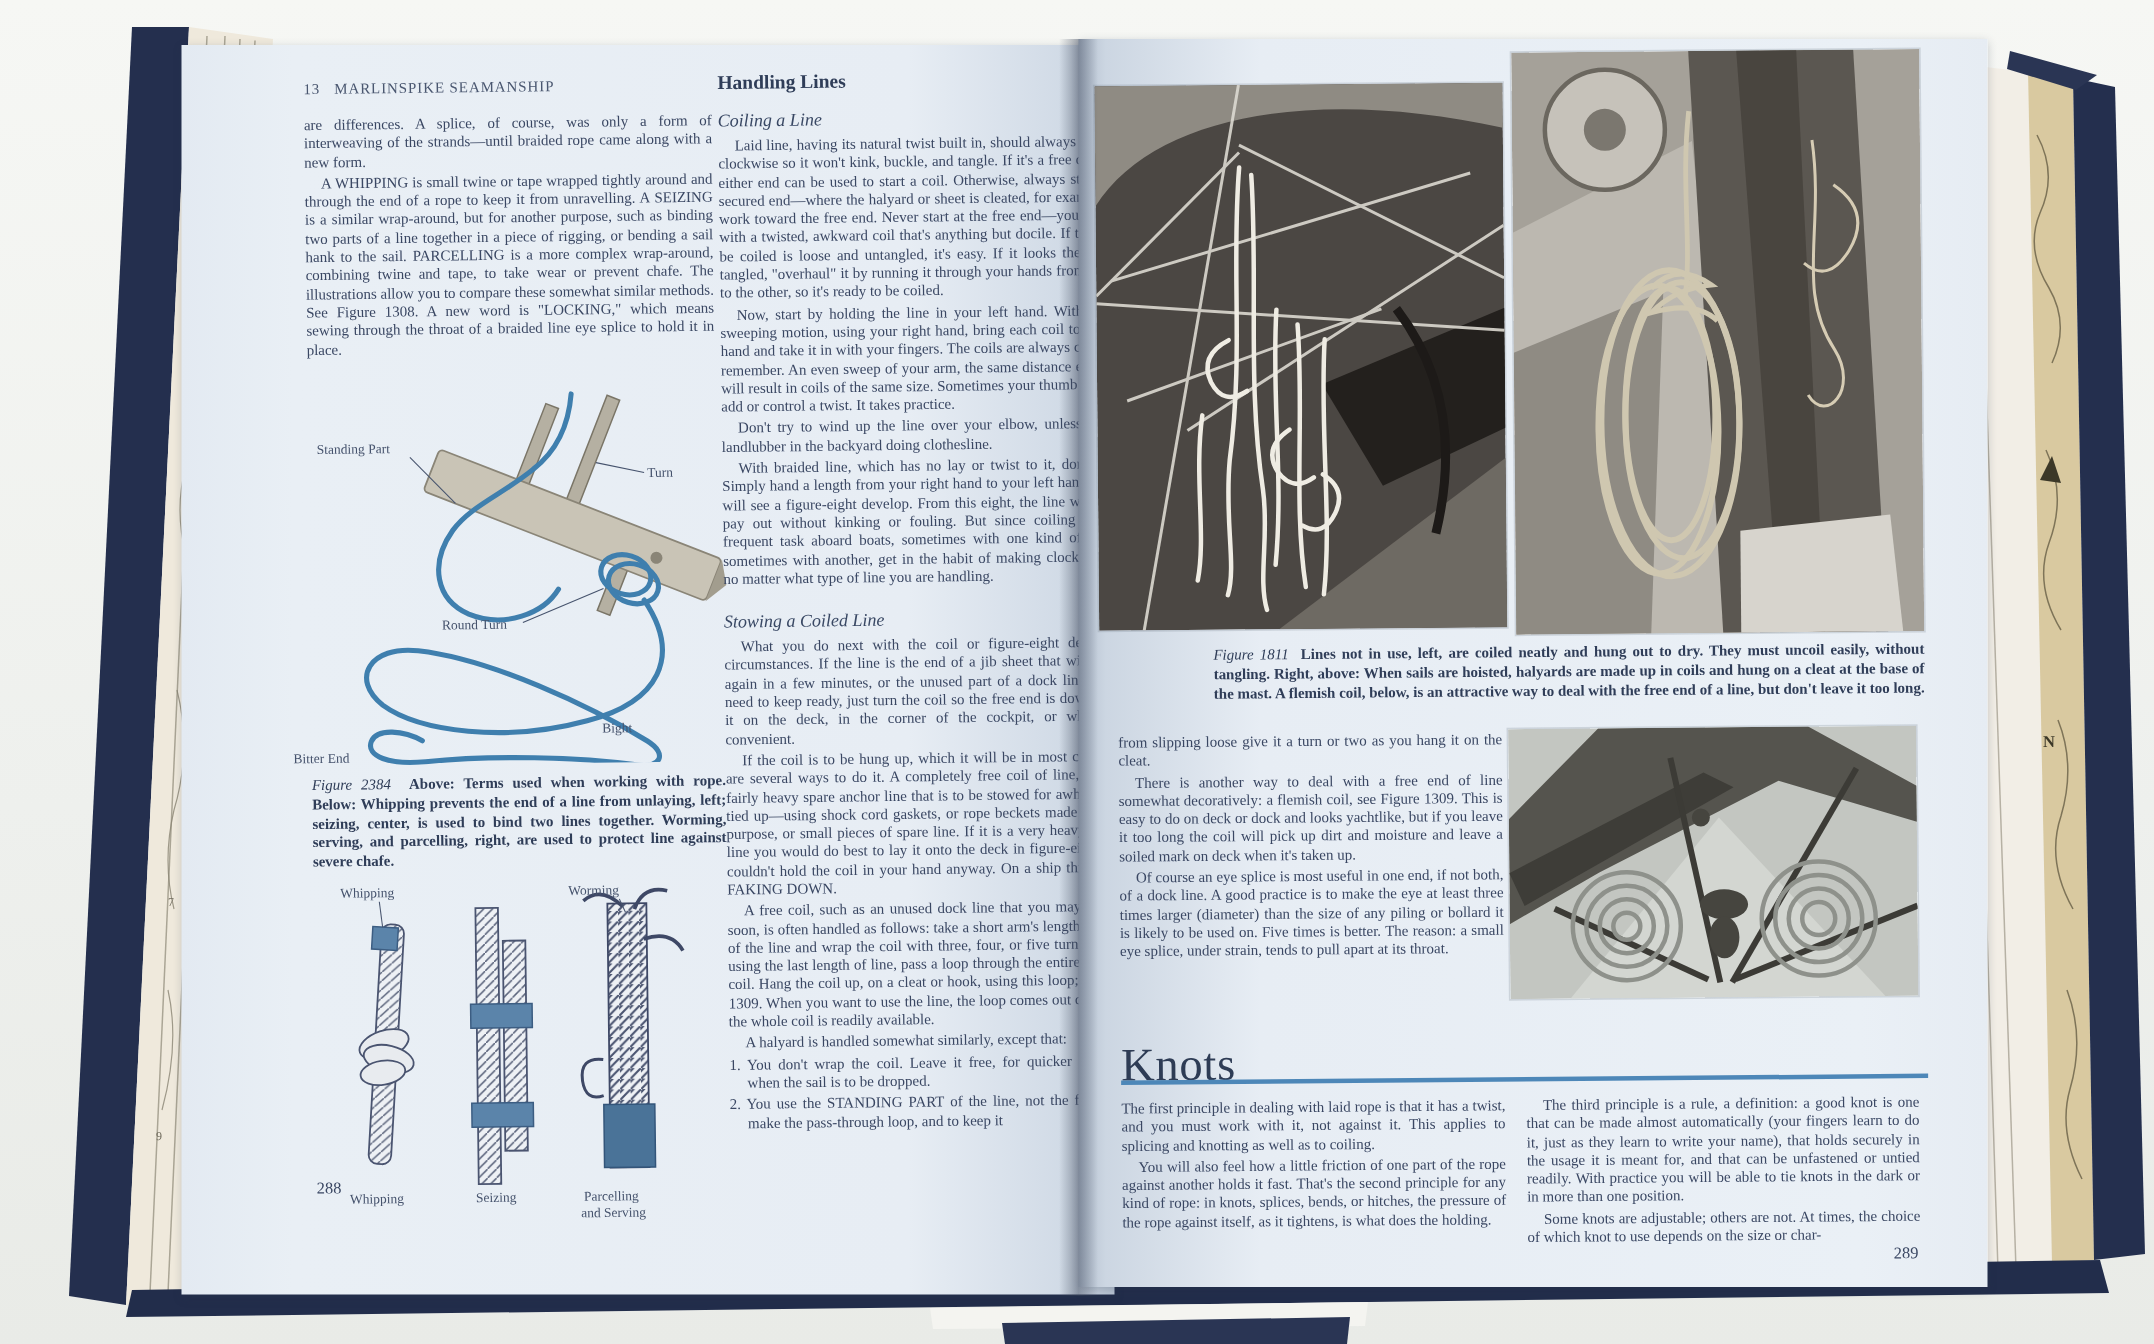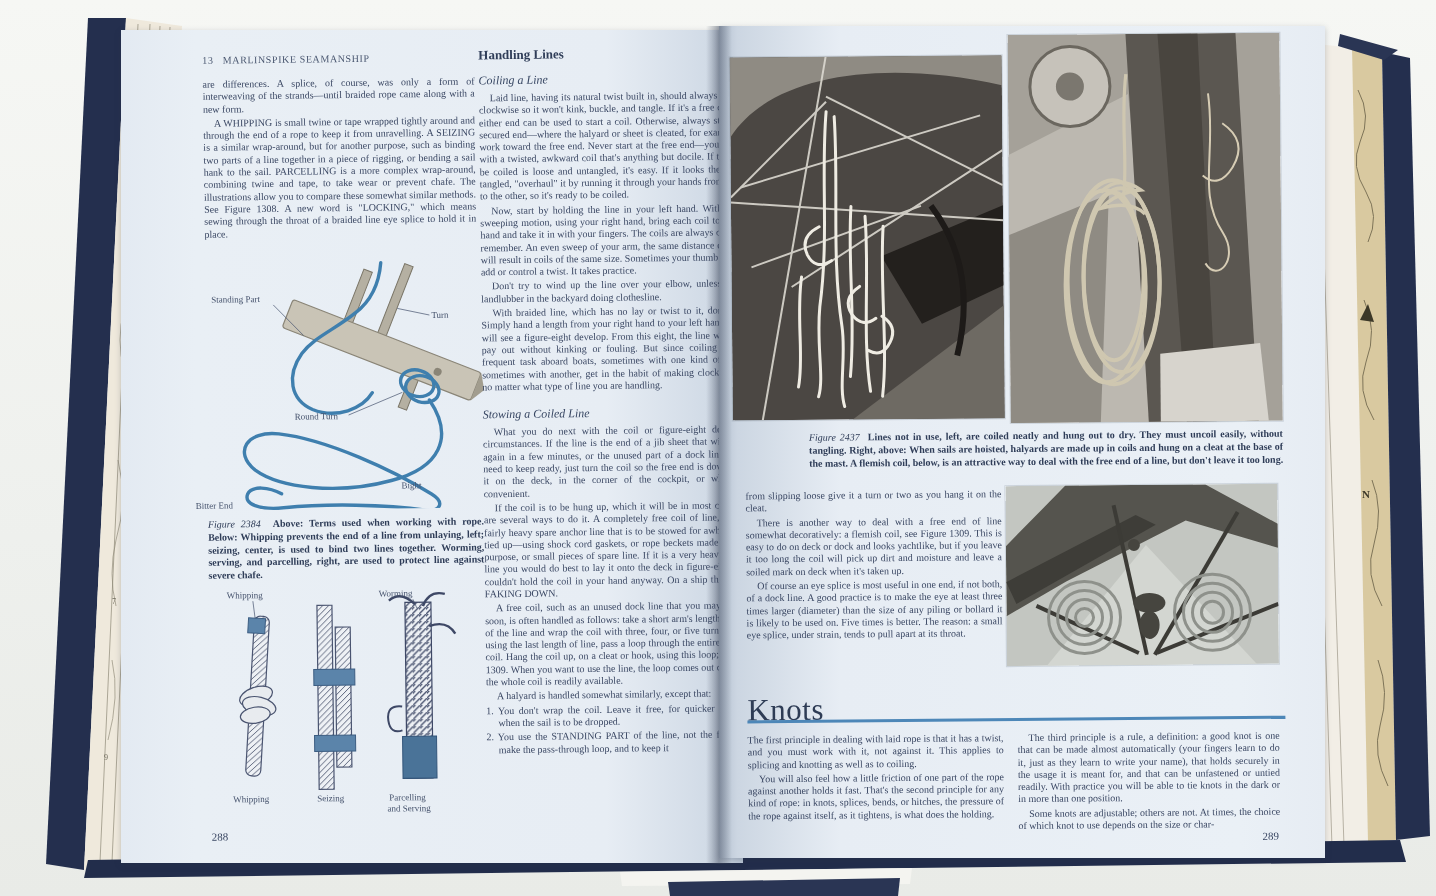--- a/index.html
+++ b/index.html
@@ -173,21 +173,21 @@
       <line x1="204" y1="13" x2="208" y2="22" stroke="#46536d" stroke-width=".7"></line>
     </g>
     <g font-size="9" fill="#46536d">
       <text x="22" y="214">Whipping</text>
       <text x="106" y="214">Seizing</text>
       <text x="178" y="214">Parcelling</text>
       <text x="176" y="225">and Serving</text>
     </g>
   </svg>
 
-  <div class="abs pagenum" style="left:86px;top:798px;text-align:right;">288</div>
+  <div class="abs pagenum" style="left:86px;top:754px;text-align:right;">288</div>
 
   <div class="abs" style="left:362px;top:18px;width:278px;">
     <div class="colhead">Handling Lines</div>
     <div class="subhead">Coiling a Line</div>
     <div class="bodytext">
       <p class="ind">Laid line, having its natural twist built in, should always be coiled clockwise so it won't kink, buckle, and tangle. If it's a free dock line, either end can be used to start a coil. Otherwise, always start at the secured end—where the halyard or sheet is cleated, for example, and work toward the free end. Never start at the free end—you'll end up with a twisted, awkward coil that's anything but docile. If the line to be coiled is loose and untangled, it's easy. If it looks the least bit tangled, "overhaul" it by running it through your hands from one end to the other, so it's ready to be coiled.</p>
       <p class="ind">Now, start by holding the line in your left hand. With an easy sweeping motion, using your right hand, bring each coil to your left hand and take it in with your fingers. The coils are always clockwise, remember. An even sweep of your arm, the same distance each time, will result in coils of the same size. Sometimes your thumb is used to add or control a twist. It takes practice.</p>
       <p class="ind">Don't try to wind up the line over your elbow, unless you're a landlubber in the backyard doing clothesline.</p>
       <p class="ind">With braided line, which has no lay or twist to it, don't coil it! Simply hand a length from your right hand to your left hand and you will see a figure-eight develop. From this eight, the line will always pay out without kinking or fouling. But since coiling line is a frequent task aboard boats, sometimes with one kind of line and sometimes with another, get in the habit of making clockwise coils no matter what type of line you are handling.</p>
     </div>
@@ -252,21 +252,21 @@
       <path d="M118,40 C112,90 120,130 114,168" stroke-width="3.2"></path>
       <ellipse cx="104" cy="248" rx="46" ry="102"></ellipse>
       <ellipse cx="96" cy="252" rx="40" ry="96"></ellipse>
       <ellipse cx="112" cy="246" rx="38" ry="92"></ellipse>
       <ellipse cx="104" cy="242" rx="30" ry="84"></ellipse>
       <path d="M92,158 q18,-18 40,-2 q-24,2 -40,18 q30,-8 44,6" stroke-width="3.4"></path>
     </g>
   </svg>
 
   <div class="abs caption" style="left:90px;top:404px;width:474px;">
-    <span class="figlabel">Figure 2437</span>&nbsp;&nbsp;<span>Lines not in use, left, are coiled neatly and hung out to dry. They must uncoil easily, without tangling. Right, above: When sails are hoisted, halyards are made up in coils and hung on a cleat at the base of the mast. A flemish coil, below, is an attractive way to deal with the free end of a line, but don't leave it too long.</span>
+    <span class="figlabel">Figure 1811</span>&nbsp;&nbsp;<span>Lines not in use, left, are coiled neatly and hung out to dry. They must uncoil easily, without tangling. Right, above: When sails are hoisted, halyards are made up in coils and hung on a cleat at the base of the mast. A flemish coil, below, is an attractive way to deal with the free end of a line, but don't leave it too long.</span>
   </div>
 
   <div class="abs bodytext" style="left:26px;top:462px;width:256px;">
     <p>from slipping loose give it a turn or two as you hang it on the cleat.</p>
     <p class="ind">There is another way to deal with a free end of line somewhat decoratively: a flemish coil, see Figure 1309. This is easy to do on deck or dock and looks yachtlike, but if you leave it too long the coil will pick up dirt and moisture and leave a soiled mark on deck when it's taken up.</p>
     <p class="ind">Of course an eye splice is most useful in one end, if not both, of a dock line. A good practice is to make the eye at least three times larger (diameter) than the size of any piling or bollard it is likely to be used on. Five times is better. The reason: a small eye splice, under strain, tends to pull apart at its throat.</p>
   </div>
 
   <svg class="photo" style="left:286px;top:460px;" width="272" height="180" viewBox="0 0 272 180">
     <rect width="272" height="180" fill="#c3c6c1"></rect>

